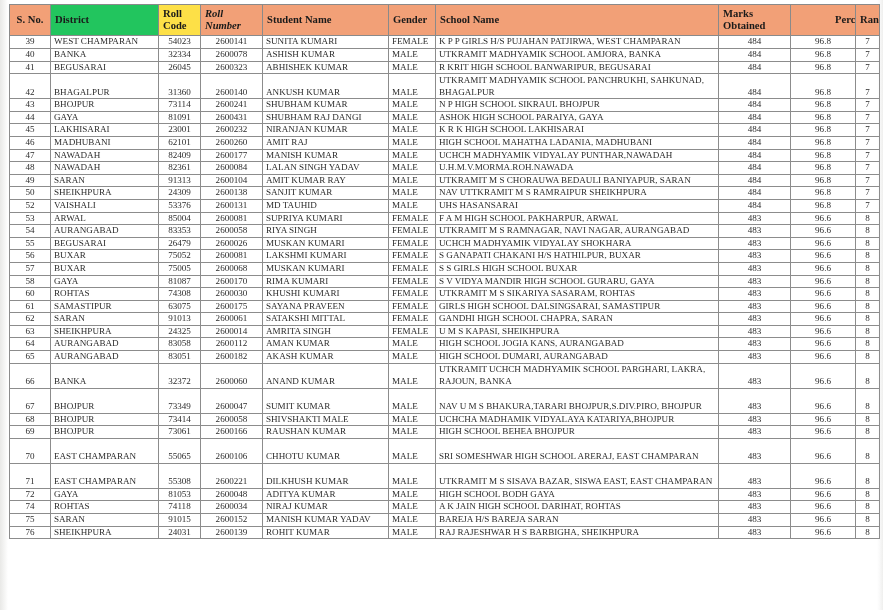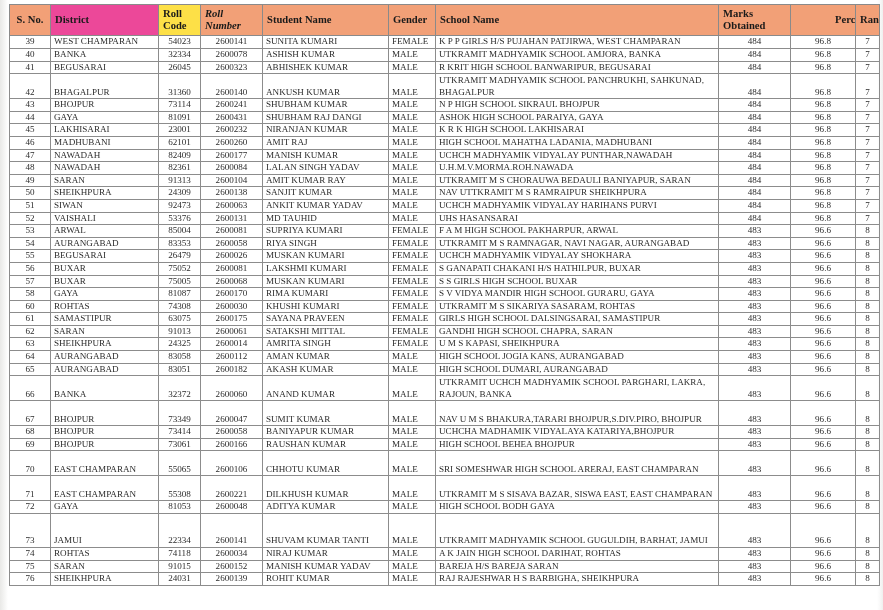--- a/index.html
+++ b/index.html
@@ -113,21 +113,21 @@
       <col class="c-name">
         <col class="c-gen">
         <col class="c-school">
         <col class="c-marks">
       <col class="c-pct">
         <col class="c-rank">
     </colgroup>
     <thead>
       <tr>
         <th class="ctr" style="background: rgb(242, 160, 119);">S. No.</th>
-        <th style="background: #ec4899;">District</th>
+        <th style="background: #22c55e;">District</th>
         <th style="background: #fde047;">Roll Code</th>
         <th style="background: rgb(242, 160, 119); font-style: italic;">Roll Number</th>
         <th style="background: rgb(242, 160, 119);">Student Name</th>
         <th style="background: rgb(242, 160, 119);">Gender</th>
         <th style="background: rgb(242, 160, 119);">School Name</th>
         <th style="background: rgb(242, 160, 119);">Marks Obtained</th>
         <th class="ctr" style="background: rgb(242, 160, 119); padding-left: 44px;">Percentage</th>
         <th class="ctr" style="background: rgb(242, 160, 119);">Rank</th>
       </tr>
     </thead>
@@ -270,32 +270,20 @@
           <td class="rcode">24309</td>
           <td class="rnum">2600138</td>
           <td class="name">SANJIT KUMAR</td>
           <td class="gen">MALE</td>
           <td class="school">NAV UTTKRAMIT M S RAMRAIPUR SHEIKHPURA</td>
           <td class="marks">484</td>
           <td class="pct">96.8</td>
           <td class="rank">7</td>
         </tr>
         <tr class="r-1">
-          <td class="sno">51</td>
-          <td class="dist">SIWAN</td>
-          <td class="rcode">92473</td>
-          <td class="rnum">2600063</td>
-          <td class="name">ANKIT KUMAR YADAV</td>
-          <td class="gen">MALE</td>
-          <td class="school">UCHCH MADHYAMIK VIDYALAY HARIHANS PURVI</td>
-          <td class="marks">484</td>
-          <td class="pct">96.8</td>
-          <td class="rank">7</td>
-        </tr>
-        <tr class="r-1">
           <td class="sno">52</td>
           <td class="dist">VAISHALI</td>
           <td class="rcode">53376</td>
           <td class="rnum">2600131</td>
           <td class="name">MD TAUHID</td>
           <td class="gen">MALE</td>
           <td class="school">UHS HASANSARAI</td>
           <td class="marks">484</td>
           <td class="pct">96.8</td>
           <td class="rank">7</td>
@@ -466,21 +454,21 @@
           <td class="school">NAV U M S BHAKURA,TARARI BHOJPUR,S.DIV.PIRO, BHOJPUR</td>
           <td class="marks">483</td>
           <td class="pct">96.6</td>
           <td class="rank">8</td>
         </tr>
         <tr class="r-1">
           <td class="sno">68</td>
           <td class="dist">BHOJPUR</td>
           <td class="rcode">73414</td>
           <td class="rnum">2600058</td>
-          <td class="name">BANIYAPUR KUMAR</td>
+          <td class="name">SHIVSHAKTI MALE</td>
           <td class="gen">MALE</td>
           <td class="school">UCHCHA MADHAMIK VIDYALAYA KATARIYA,BHOJPUR</td>
           <td class="marks">483</td>
           <td class="pct">96.6</td>
           <td class="rank">8</td>
         </tr>
         <tr class="r-1">
           <td class="sno">69</td>
           <td class="dist">BHOJPUR</td>
           <td class="rcode">73061</td>
@@ -521,32 +509,20 @@
           <td class="dist">GAYA</td>
           <td class="rcode">81053</td>
           <td class="rnum">2600048</td>
           <td class="name">ADITYA KUMAR</td>
           <td class="gen">MALE</td>
           <td class="school">HIGH SCHOOL BODH GAYA</td>
           <td class="marks">483</td>
           <td class="pct">96.6</td>
           <td class="rank">8</td>
         </tr>
-        <tr class="r-3">
-          <td class="sno">73</td>
-          <td class="dist">JAMUI</td>
-          <td class="rcode">22334</td>
-          <td class="rnum">2600141</td>
-          <td class="name">SHUVAM KUMAR TANTI</td>
-          <td class="gen">MALE</td>
-          <td class="school">UTKRAMIT MADHYAMIK SCHOOL GUGULDIH, BARHAT, JAMUI</td>
-          <td class="marks">483</td>
-          <td class="pct">96.6</td>
-          <td class="rank">8</td>
-        </tr>
         <tr class="r-1">
           <td class="sno">74</td>
           <td class="dist">ROHTAS</td>
           <td class="rcode">74118</td>
           <td class="rnum">2600034</td>
           <td class="name">NIRAJ KUMAR</td>
           <td class="gen">MALE</td>
           <td class="school">A K JAIN HIGH SCHOOL DARIHAT, ROHTAS</td>
           <td class="marks">483</td>
           <td class="pct">96.6</td>

